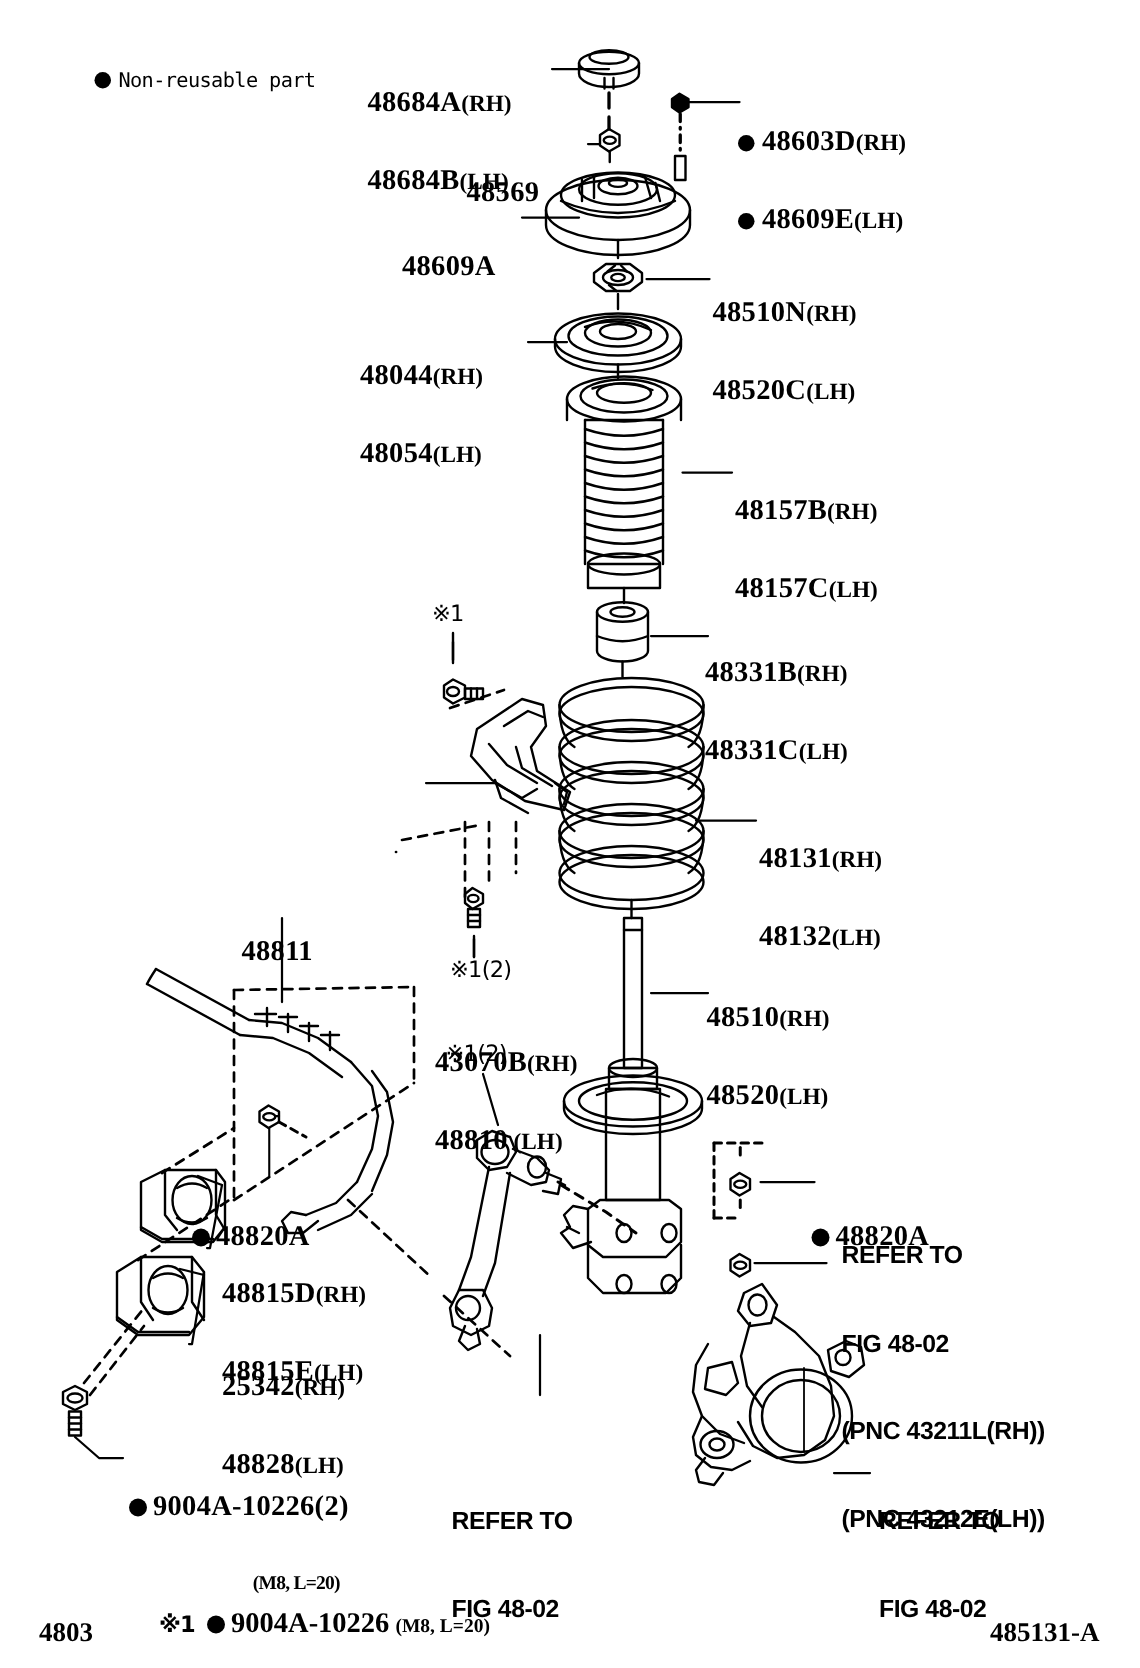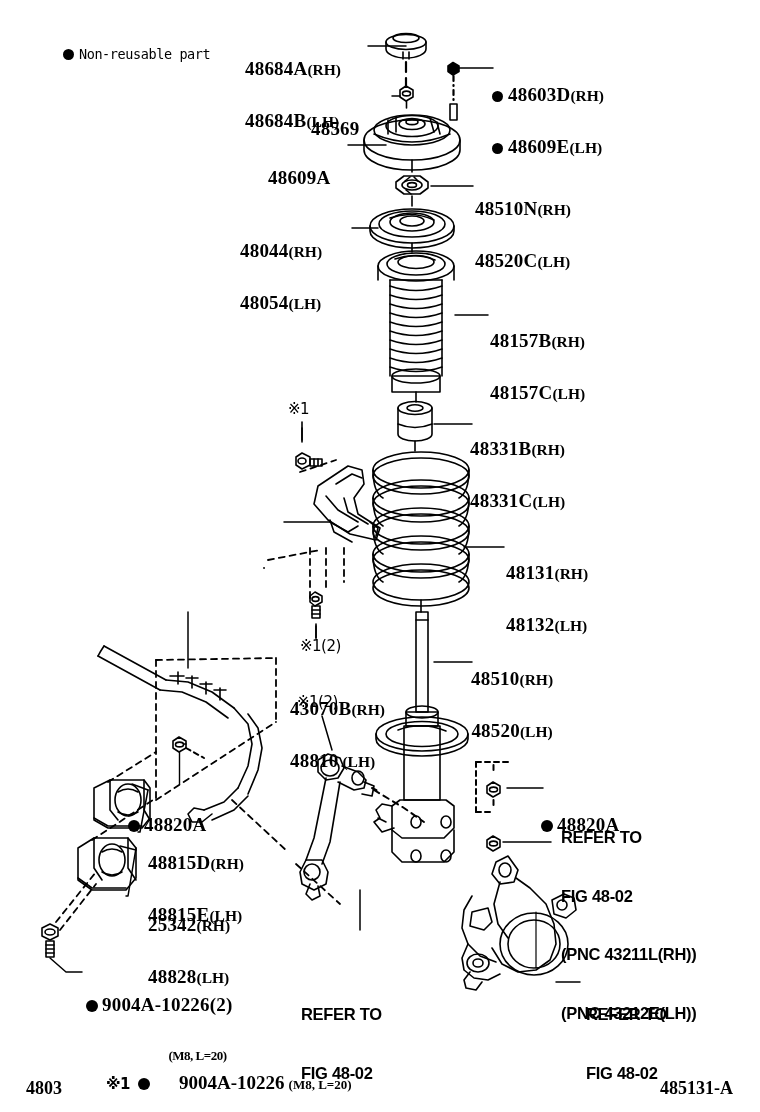--- a/index.html
+++ b/index.html
@@ -79,21 +79,21 @@
     font-weight: bold;
     font-size: 18px;
     white-space: pre;
   }
   .footline {
     position: absolute;
     font-family: "Liberation Serif", serif;
     font-weight: bold;
     white-space: pre;
   }
-  .footline .big { font-size: 19px; margin-left: 25px; }
+  .footline .big { font-size: 19px; }
   .footline .sm { font-size: 13px; }
   .sub {
     font-family: "Liberation Serif", serif;
     font-weight: bold;
     font-size: 13px;
     letter-spacing: -0.5px;
   }
 </style>
 </head>
 <body>
@@ -449,22 +449,25 @@
     <span class="row"><span class="p">48331B</span><span class="s">(RH)</span></span>
     <span class="row"><span class="p">48331C</span><span class="s">(LH)</span></span>
   </div>
 
   <div class="lbl" style="left:506px; top:530px;">
     <span class="row"><span class="p">48131</span><span class="s">(RH)</span></span>
     <span class="row"><span class="p">48132</span><span class="s">(LH)</span></span>
   </div>
 
 
-
-  <div class="lbl" style="left:471px; top:636px;text-align:center;">
+  <div class="lbl" style="left:161px; top:592px;">
+    <span class="row"><span class="p">48811</span></span>
+  </div>
+
+  <div class="lbl" style="left:471px; top:636px;">
     <span class="row"><span class="p">48510</span><span class="s">(RH)</span></span>
     <span class="row"><span class="p">48520</span><span class="s">(LH)</span></span>
   </div>
 
   <div class="lbl" style="left:290px; top:666px;">
     <span class="row"><span class="p">43070B</span><span class="s">(RH)</span></span>
     <span class="row"><span class="p">48810</span><span class="s"> (LH)</span></span>
   </div>
 
   <div class="lbl" style="left:128px; top:782px;">

